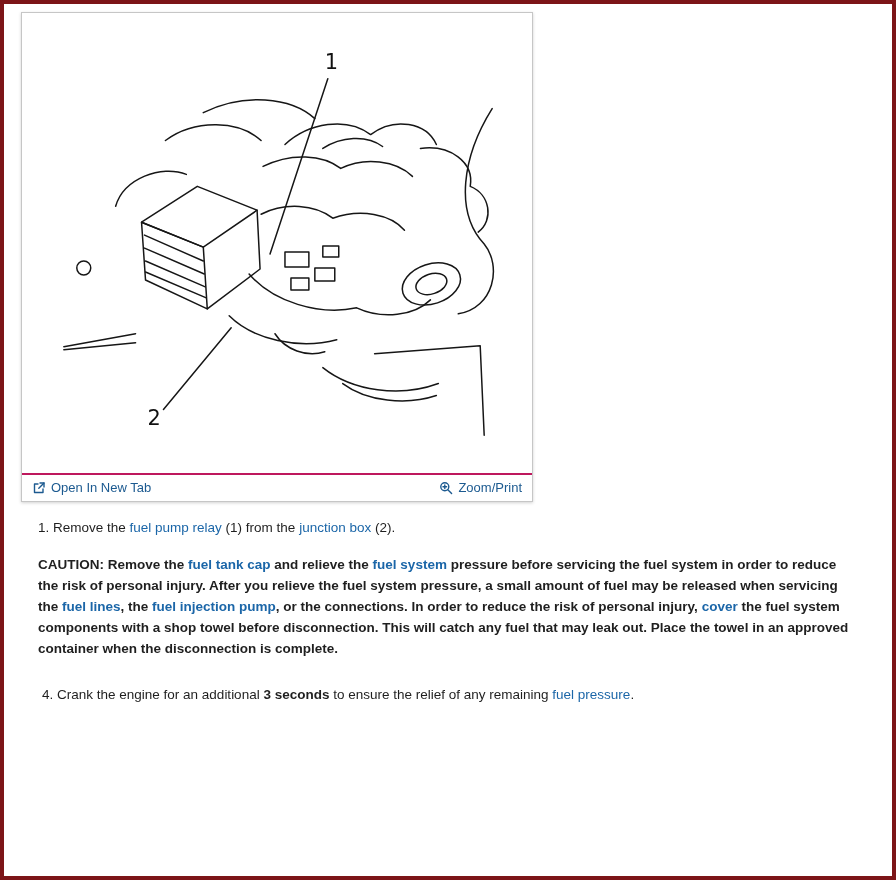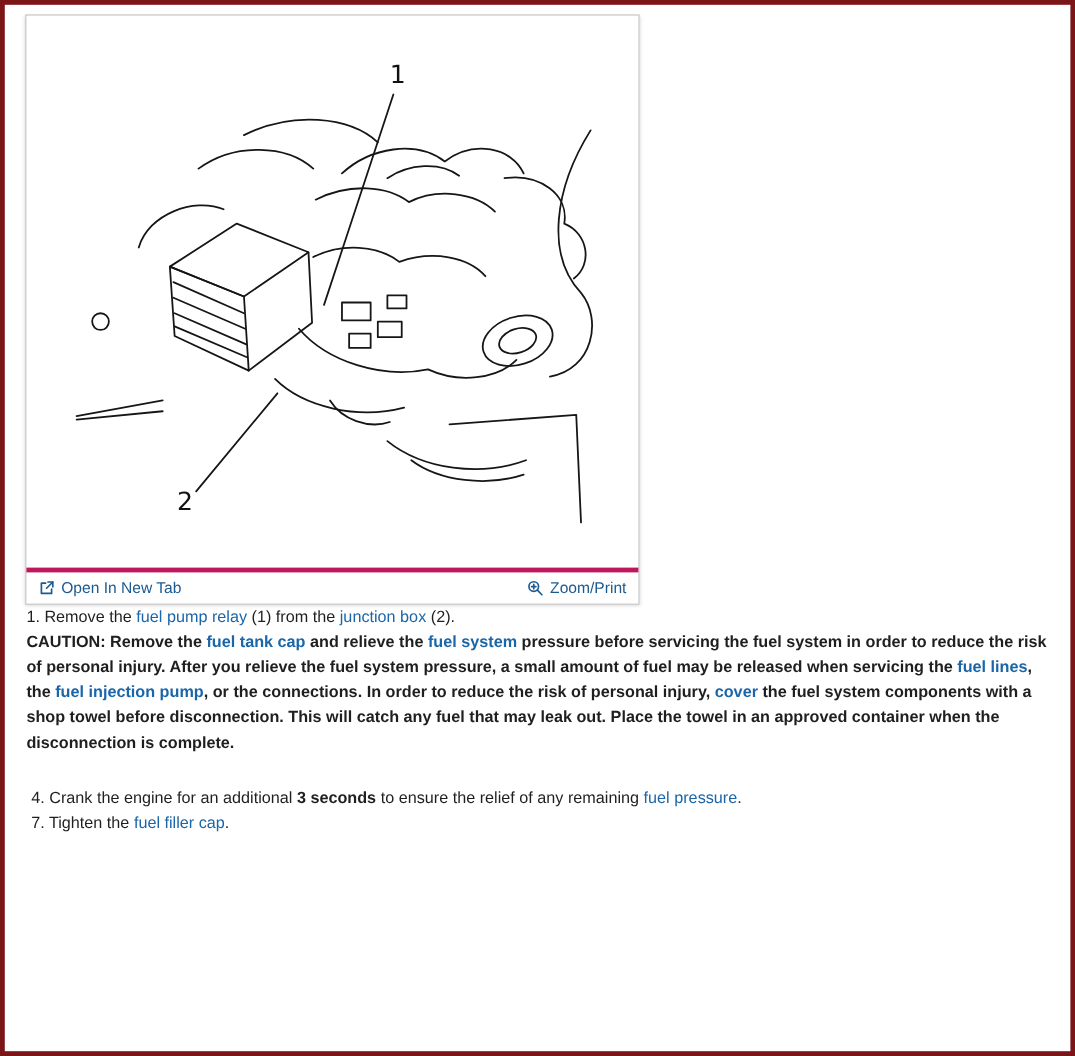--- a/index.html
+++ b/index.html
@@ -26,41 +26,41 @@
   .diagram svg { display: block; width: 100%; height: auto; }
   .diagram text {
     font-family: "DejaVu Sans", sans-serif;
     font-size: 21px;
     fill: #111;
   }
   .panel-footer {
     display: flex;
     justify-content: space-between;
     align-items: center;
-    border-top: 4px solid #be185d;
+    border-top: 2px solid #be185d;
     padding: 5px 10px 6px;
   }
   .footer-link {
     display: inline-flex;
     align-items: center;
     gap: 5px;
     font-size: 13px;
     color: var(--footer-link-color, #1c5a90);
     text-decoration: none;
     cursor: pointer;
   }
   .footer-link svg { display: block; }
 
   
   .content {
     margin: 0 18px 0 18px;
     font-size: 13.5px;
     line-height: 20px;
   }
-  .content p { margin: 0; }
+  .content p { margin: 16px; }
   .step-first { margin: 22px 0 0 4px; }
   .caution { margin: 20px 0 0; line-height: 21px; }
   .note { margin: 27px 0 0; }
   .steps { margin: 26px 0 0 4px; }
   .steps p { line-height: 20.5px; }
   .bold { font-weight: bold; }
   a.inline-link {
     color: var(--link-color, #1b66a8);
     text-decoration: none;
     cursor: pointer;
@@ -145,15 +145,14 @@
       <span>Zoom/Print</span>
     </a>
   </div>
 </div>
 
 <div class="content">
   <p class="step-first"><span>1. Remove the </span><a class="inline-link" href="#">fuel pump relay</a><span> (1) from the </span><a class="inline-link" href="#">junction box</a><span> (2).</span></p>
   <p class="caution"><span class="bold">CAUTION: Remove the </span><a class="inline-link bold" href="#">fuel tank cap</a><span class="bold"> and relieve the </span><a class="inline-link bold" href="#">fuel system</a><span class="bold"> pressure before servicing the fuel system in order to reduce the risk of personal injury. After you relieve the fuel system pressure, a small amount of fuel may be released when servicing the </span><a class="inline-link bold" href="#">fuel lines</a><span class="bold">, the </span><a class="inline-link bold" href="#">fuel injection pump</a><span class="bold">, or the connections. In order to reduce the risk of personal injury, </span><a class="inline-link bold" href="#">cover</a><span class="bold"> the fuel system components with a shop towel before disconnection. This will catch any fuel that may leak out. Place the towel in an approved container when the disconnection is complete.</span></p>
   <div class="steps">
     <p><span>4. Crank the engine for an additional </span><span class="bold">3 seconds</span><span> to ensure the relief of any remaining </span><a class="inline-link" href="#">fuel pressure</a><span>.</span></p>
-    <p><span>7. Tighten the </span><a class="inline-link" href="#">fuel filler cap</a><span>.</span></p>
   </div>
 </div>
 
 </body></html>

